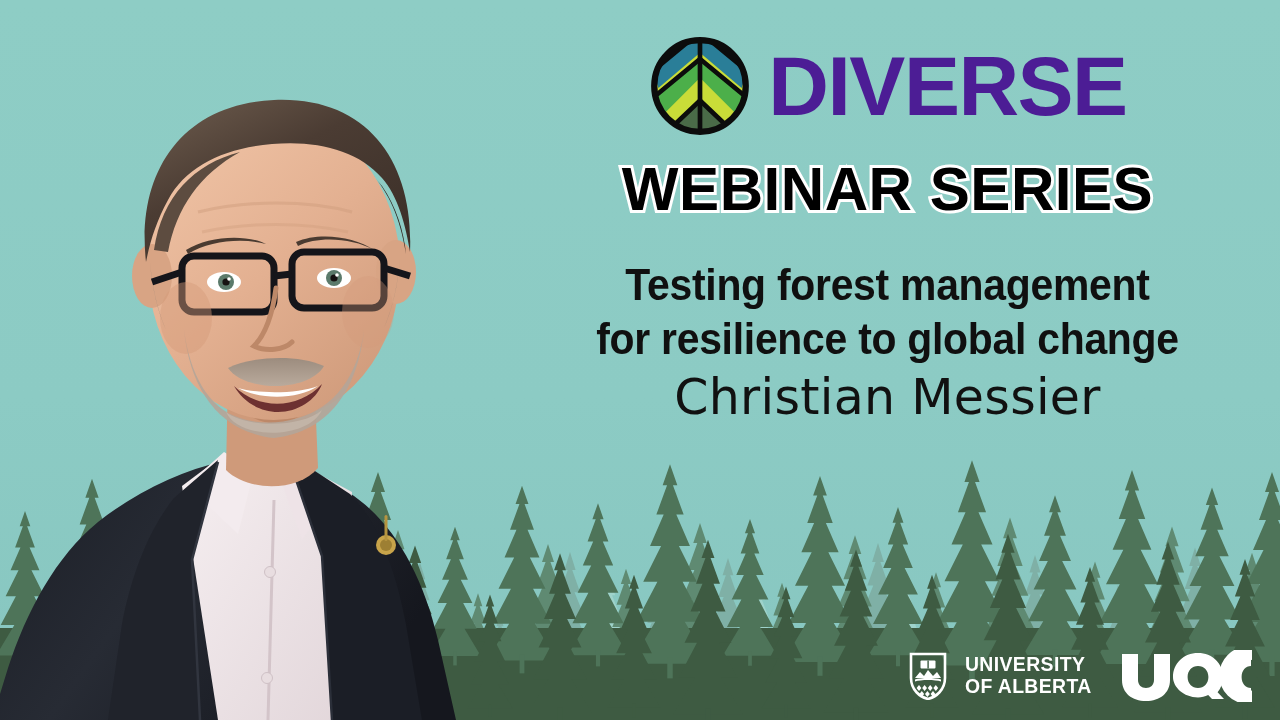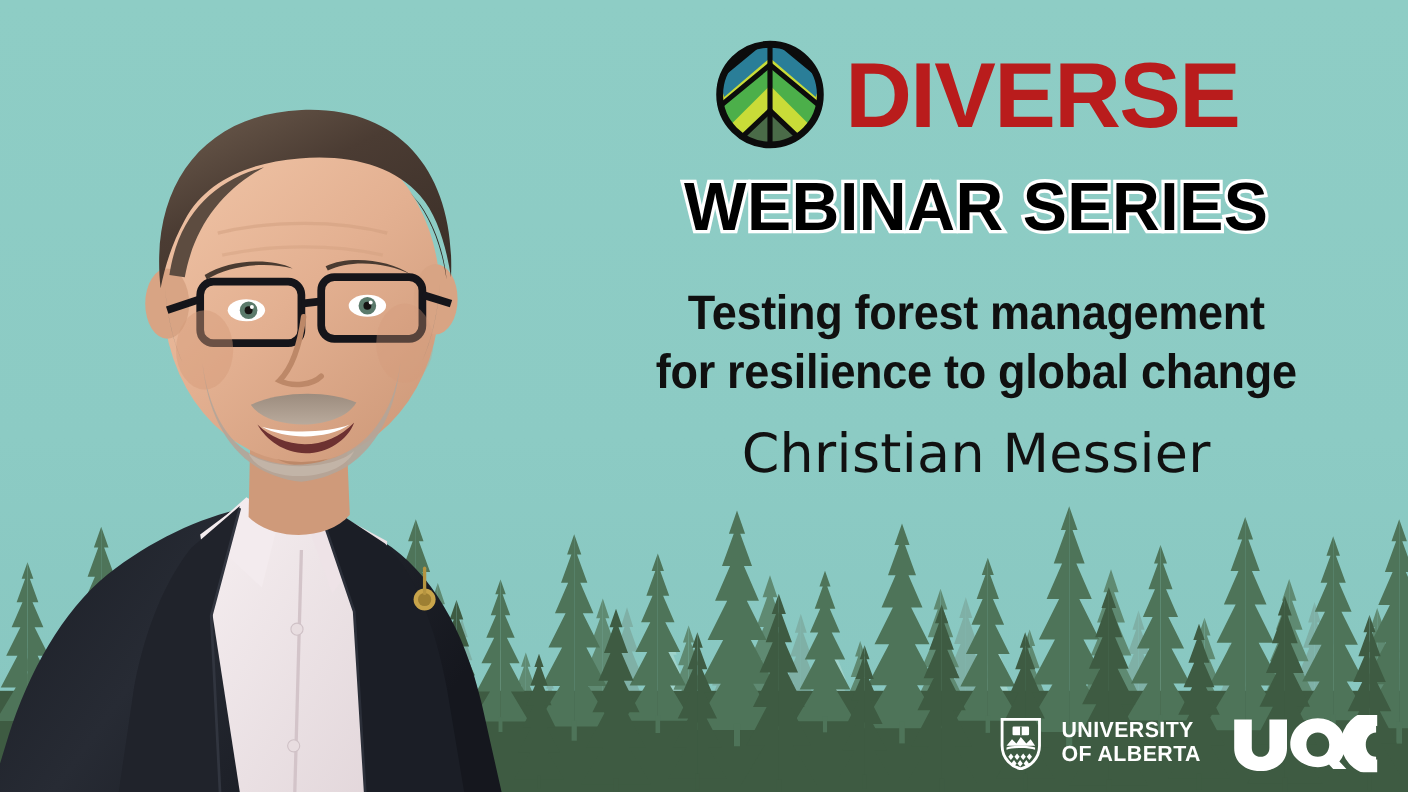--- a/index.html
+++ b/index.html
@@ -72,21 +72,21 @@
     gap: 16px;
   }
   .brand-mark { width: 104px; height: 104px; flex: 0 0 auto; }
   .brand-mark svg { display: block; width: 100%; height: 100%; }
   .brand-word {
     font-family: "Liberation Sans", sans-serif;
     font-weight: 700;
     font-size: 84px;
     line-height: 0.94;
     letter-spacing: -1.5px;
-    color: #b91c1c;
+    color: #4c1d95;
     white-space: nowrap;
   }
 
   
   .series {
     position: absolute;
     left: 0;
     top: 156px;
     width: 100%;
     font-family: "Liberation Sans", sans-serif;
@@ -114,21 +114,21 @@
     letter-spacing: -0.3px;
     color: #101010;
     transform: scaleX(0.93);
   }
   .talk-title .ln { display: block; white-space: nowrap; }
 
   
   .speaker {
     position: absolute;
     left: 0;
-    top: 386px;
+    top: 371px;
     width: 100%;
     font-family: "DejaVu Sans", sans-serif;
     font-weight: 400;
     font-size: 49px;
     line-height: 1.1;
     letter-spacing: 0.3px;
     color: #111111;
     white-space: nowrap;
   }
 

